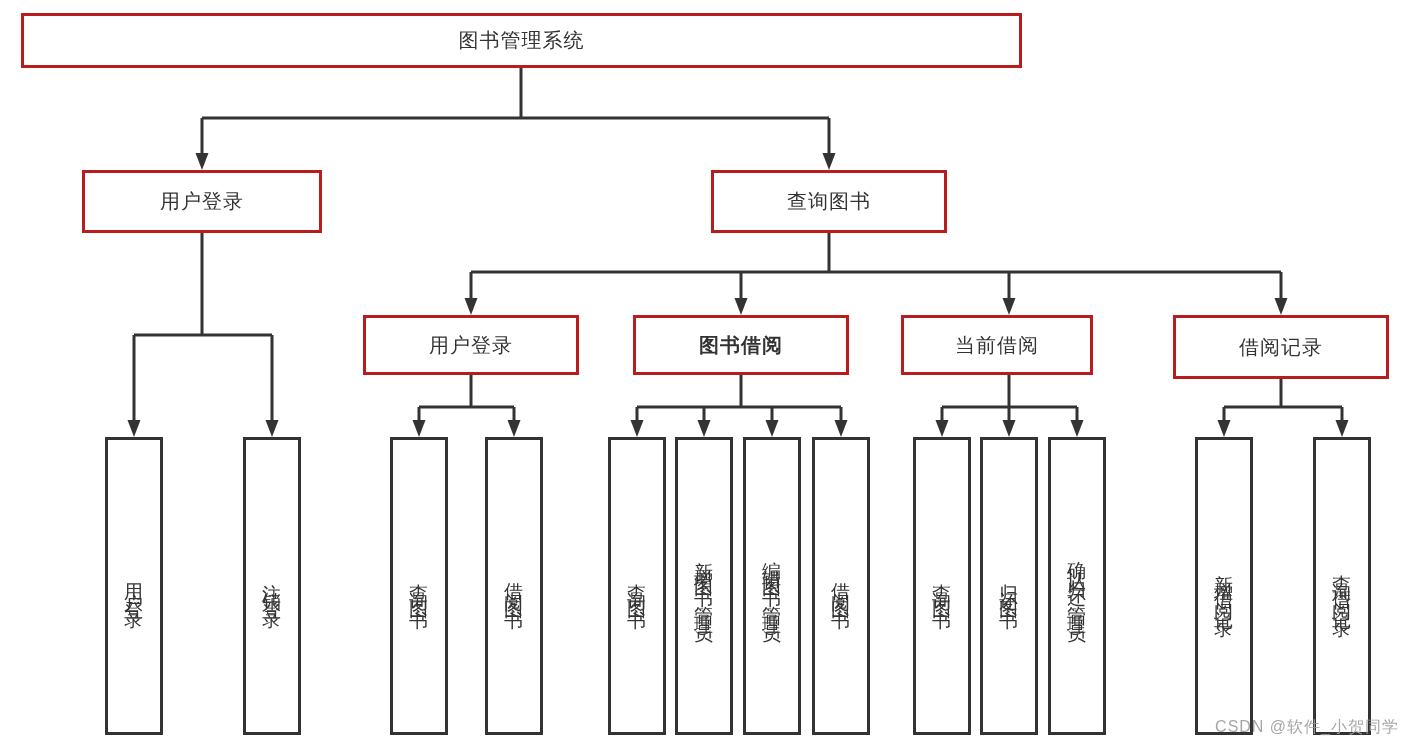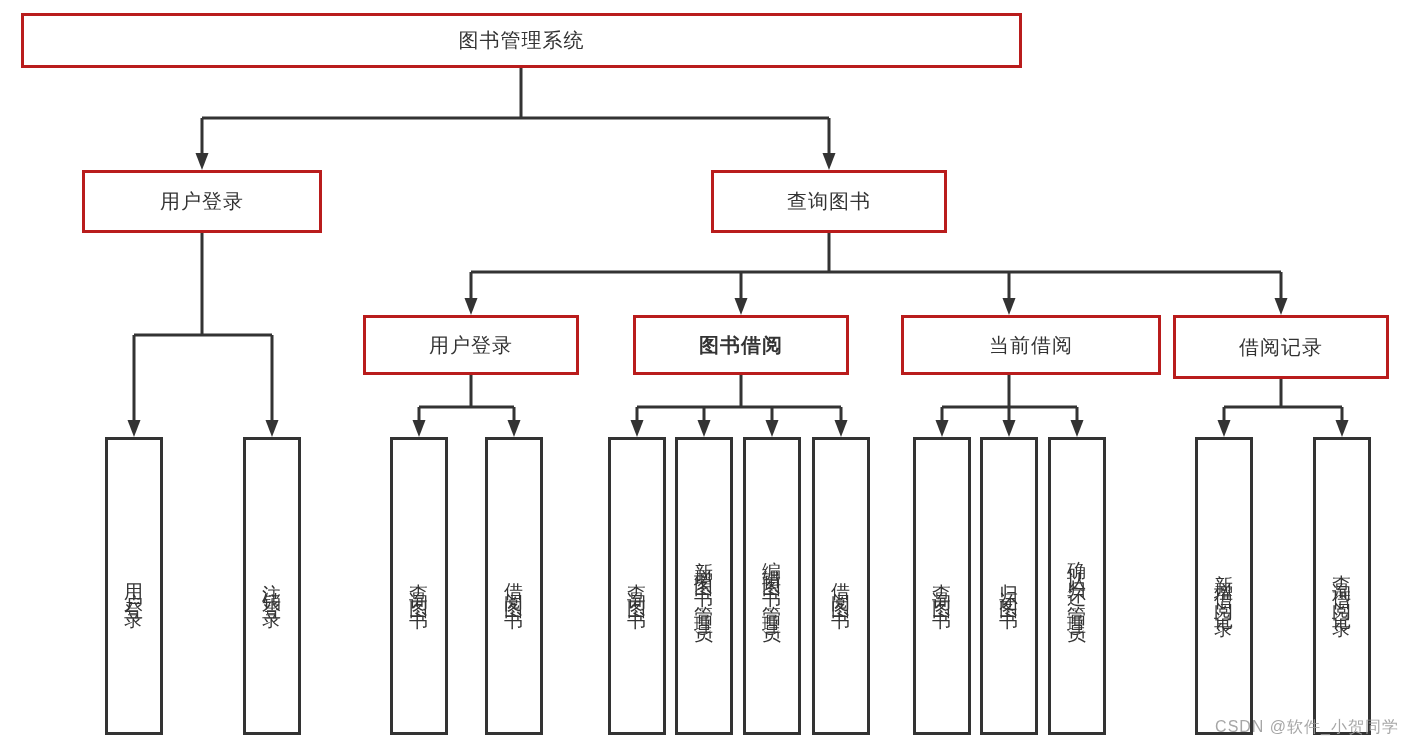--- a/index.html
+++ b/index.html
@@ -63,21 +63,21 @@
     <polygon points="1335.5,420 1348.5,420 1342,437"></polygon>
   </svg>
 
   <div class="hnode" style="left:21px;top:13px;width:1001px;height:55px;">图书管理系统</div>
 
   <div class="hnode" style="left:82px;top:170px;width:240px;height:63px;">用户登录</div>
   <div class="hnode" style="left:711px;top:170px;width:236px;height:63px;">查询图书</div>
 
   <div class="hnode" style="left:363px;top:315px;width:216px;height:60px;">用户登录</div>
   <div class="hnode" style="left:633px;top:315px;width:216px;height:60px;font-weight:bold;">图书借阅</div>
-  <div class="hnode" style="left:901px;top:315px;width:260px;height:60px;">当前借阅</div>
+  <div class="hnode" style="left:901px;top:315px;width:192px;height:60px;">当前借阅</div>
   <div class="hnode" style="left:1173px;top:315px;width:216px;height:64px;">借阅记录</div>
 
   <div class="vnode" style="left:105px;top:437px;">
     <span>用户登录</span>
     </div>
   <div class="vnode" style="left:243px;top:437px;">
     <span>注销登录</span>
     </div>
 
   <div class="vnode" style="left:390px;top:437px;">

